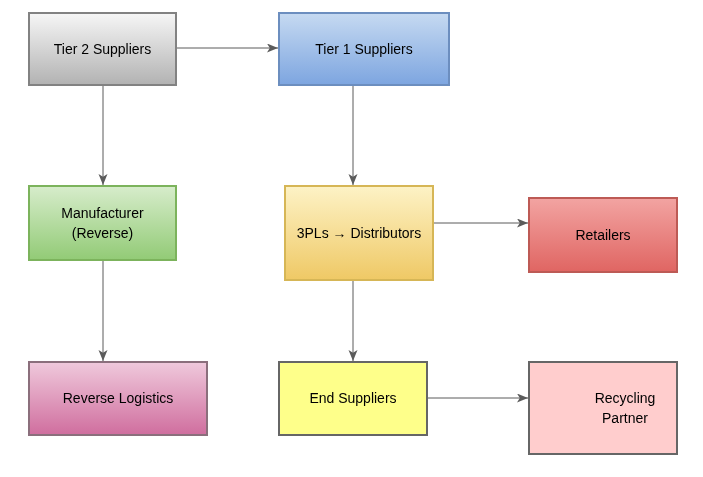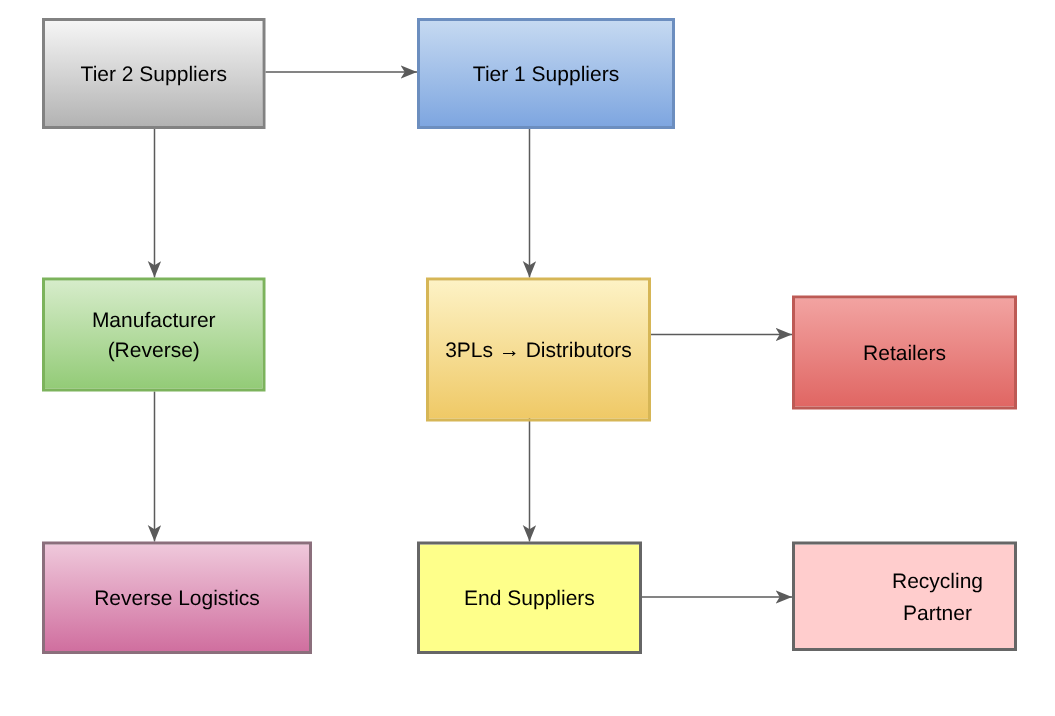--- a/index.html
+++ b/index.html
@@ -52,15 +52,15 @@
     </svg>
   <div id="nodes-layer">
       <div class="node" style="left: 28px; top: 12px; width: 149px; height: 74px; border-color: rgb(130, 130, 130); background: linear-gradient(rgb(245, 245, 245), rgb(179, 179, 179));"><span>Tier 2 Suppliers</span></div>
       <div class="node" style="left: 278px; top: 12px; width: 172px; height: 74px; border-color: rgb(108, 142, 191); background: linear-gradient(rgb(197, 217, 241), rgb(126, 166, 224));"><span>Tier 1 Suppliers</span></div>
       <div class="node" style="left: 28px; top: 185px; width: 149px; height: 76px; border-color: rgb(124, 179, 92); background: linear-gradient(rgb(214, 236, 202), rgb(147, 203, 119));"><span>Manufacturer
 (Reverse)</span></div>
       <div class="node" style="left: 284px; top: 185px; width: 150px; height: 96px; border-color: rgb(214, 182, 86); background: linear-gradient(rgb(253, 242, 197), rgb(239, 201, 102));"><span>3PLs → Distributors</span></div>
       <div class="node" style="left: 528px; top: 185px; width: 150px; height: 76px; border-color: rgb(189, 90, 85); background: linear-gradient(rgb(242, 163, 161), rgb(224, 102, 99)); margin-top: 12px;"><span>Retailers</span></div>
       <div class="node" style="left: 28px; top: 361px; width: 180px; height: 75px; border-color: rgb(139, 111, 124); background: linear-gradient(rgb(239, 200, 219), rgb(208, 111, 159));"><span>Reverse Logistics</span></div>
       <div class="node" style="left: 278px; top: 361px; width: 150px; height: 75px; border-color: rgb(102, 102, 102); background: linear-gradient(rgb(254, 255, 138), rgb(254, 255, 138));"><span>End Suppliers</span></div>
-      <div class="node" style="left: 528px; top: 361px; width: 150px; height: 73px; border-color: rgb(102, 102, 102); background: linear-gradient(rgb(255, 205, 205), rgb(255, 205, 205)); padding-left: 44px;"><span>Recycling Partner</span></div>
+      <div class="node" style="left: 528px; top: 361px; width: 150px; height: 94px; border-color: rgb(102, 102, 102); background: linear-gradient(rgb(255, 205, 205), rgb(255, 205, 205)); padding-left: 44px;"><span>Recycling Partner</span></div>
     </div>
 </div>
 
 </body></html>

